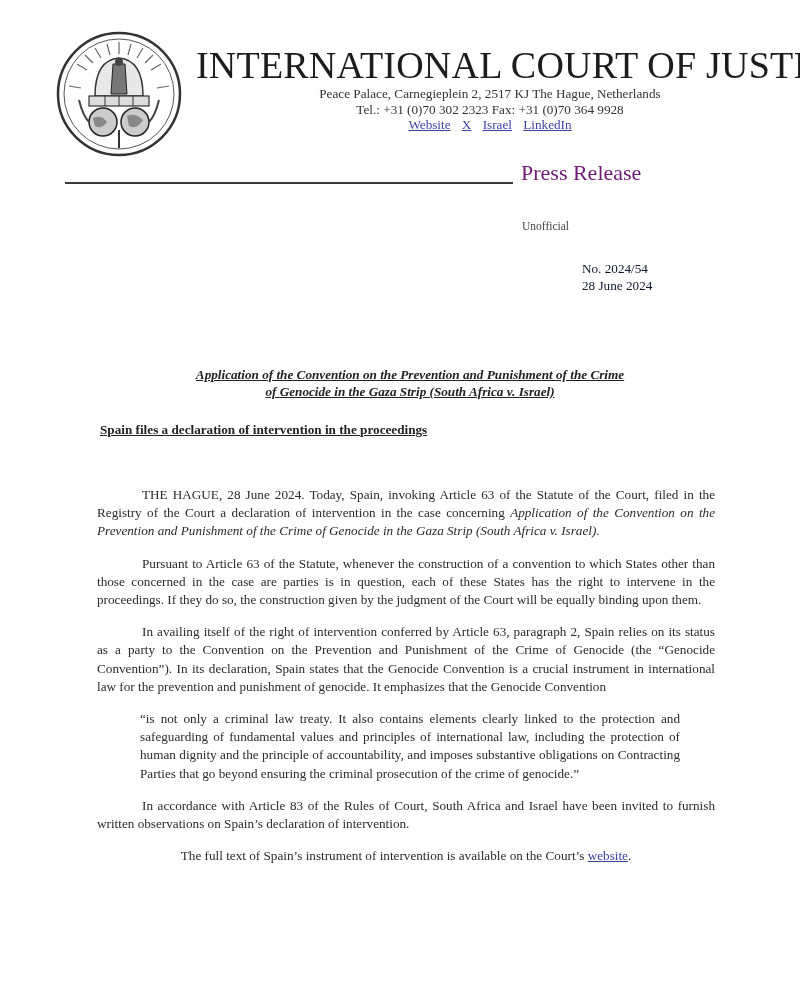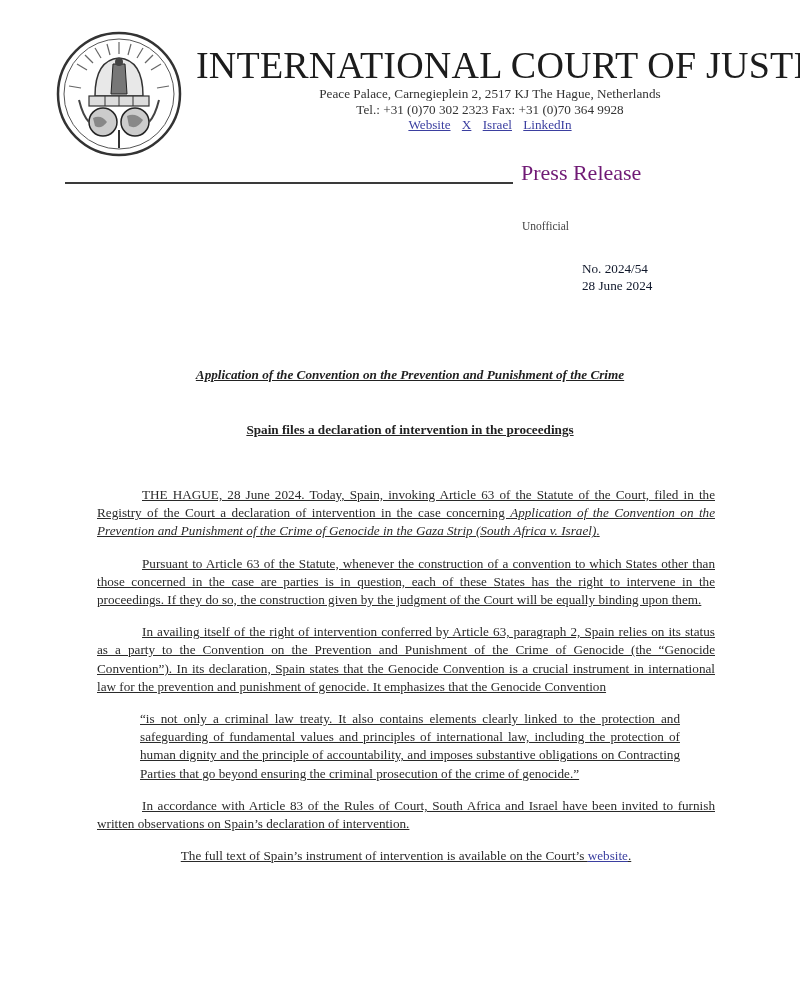--- a/index.html
+++ b/index.html
@@ -31,28 +31,28 @@
 
     .ref { left: 582px; top: 260px; font-size: 13.2px; line-height: 17px; color: #0f172a; }
 
     
     .case-title {
       left: 100px; top: 366px; width: 620px; text-align: center;
       font-weight: bold; font-style: italic; text-decoration: underline;
       font-size: 13.2px; line-height: 17px; color: #222;
     }
     .sub-title {
-      left: 100px; top: 421px; width: 620px; text-align: center;
+      left: 100px; top: 421px; width: 620px; 
       font-weight: bold; text-decoration: underline;
       font-size: 13.2px; line-height: 17px; color: #222;
     }
 
     
     .body { left: 97px; top: 486px; width: 626px; font-size: 13.2px; line-height: 18.2px; color: #2a2a2a; }
-    .body p { margin: 0 8px 14px 0; text-align: justify; text-indent: 45px; text-decoration: underline; }
+    .body p { margin: 0 8px 14px 0; text-align: justify; text-indent: 45px; }
     .body p.quote { text-indent: 0; margin-left: 43px; margin-right: 43px; }
     .body p.center { text-align: center; text-indent: 0; }
     .body a { color: #3b3fa0; text-decoration: underline; }
     .body i { font-style: italic; }
   </style>
 </head>
 <body>
 
 <div class="abs seal">
   <svg width="128" height="128" viewBox="0 0 128 128">
@@ -104,20 +104,21 @@
 <div class="abs press-title">Press Release</div>
 <div class="abs unofficial">Unofficial</div>
 
 <div class="abs ref">
   <div>No. 2024/54</div>
   <div>28 June 2024</div>
 </div>
 
 <div class="abs case-title">
   <div>Application of the Convention on the Prevention and Punishment of the Crime</div>
+  <div>of Genocide in the Gaza Strip (South Africa v. Israel)</div>
 </div>
 <div class="abs sub-title">
   <div>Spain files a declaration of intervention in the proceedings</div>
 </div>
 
 <div class="abs body">
   <p><span>THE HAGUE, 28 June 2024. Today, Spain, invoking Article 63 of the Statute of the Court, filed in the Registry of the Court a declaration of intervention in the case concerning </span><i>Application of the Convention on the Prevention and Punishment of the Crime of Genocide in the Gaza Strip (South Africa v. Israel)</i><span>.</span></p>
   <p>Pursuant to Article 63 of the Statute, whenever the construction of a convention to which States other than those concerned in the case are parties is in question, each of these States has the right to intervene in the proceedings. If they do so, the construction given by the judgment of the Court will be equally binding upon them.</p>
   <p>In availing itself of the right of intervention conferred by Article 63, paragraph 2, Spain relies on its status as a party to the Convention on the Prevention and Punishment of the Crime of Genocide (the “Genocide Convention”). In its declaration, Spain states that the Genocide Convention is a crucial instrument in international law for the prevention and punishment of genocide. It emphasizes that the Genocide Convention</p>
   <p class="quote">“is not only a criminal law treaty. It also contains elements clearly linked to the protection and safeguarding of fundamental values and principles of international law, including the protection of human dignity and the principle of accountability, and imposes substantive obligations on Contracting Parties that go beyond ensuring the criminal prosecution of the crime of genocide.”</p>

